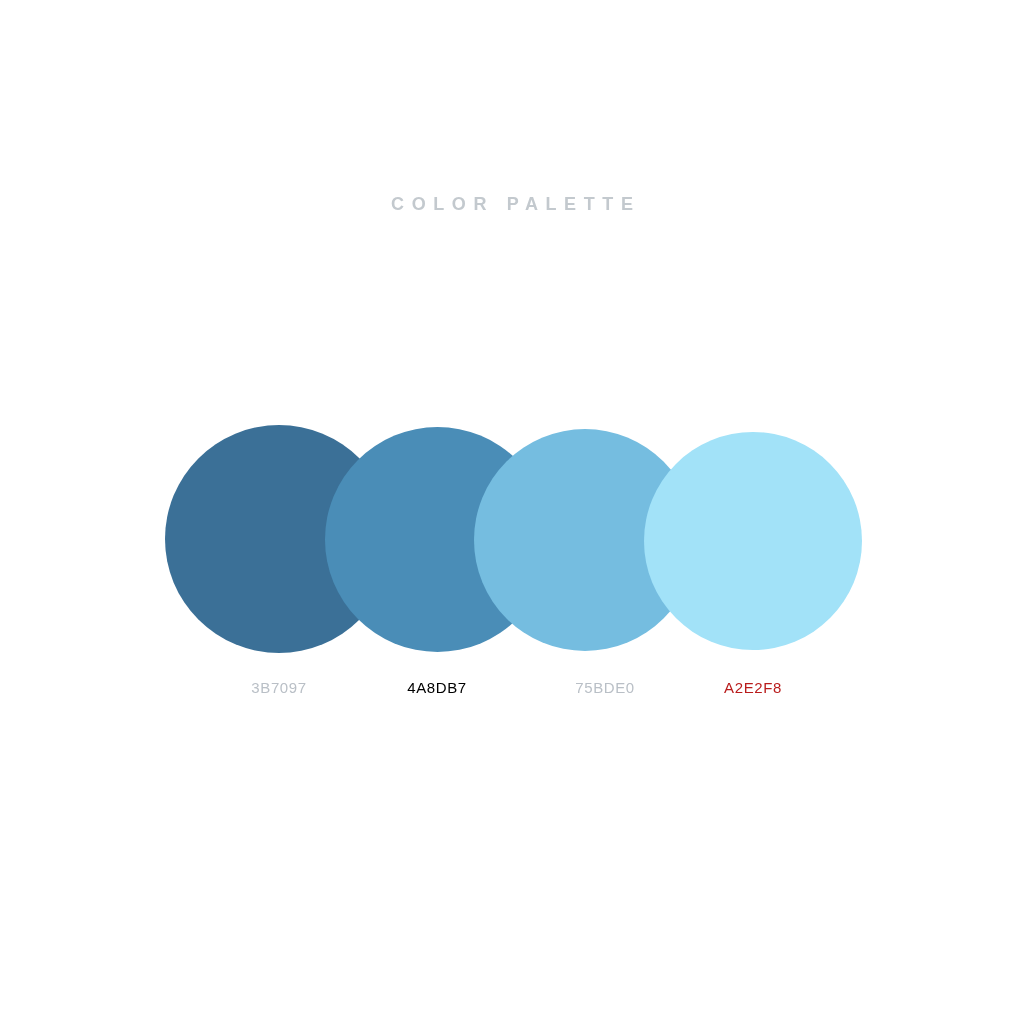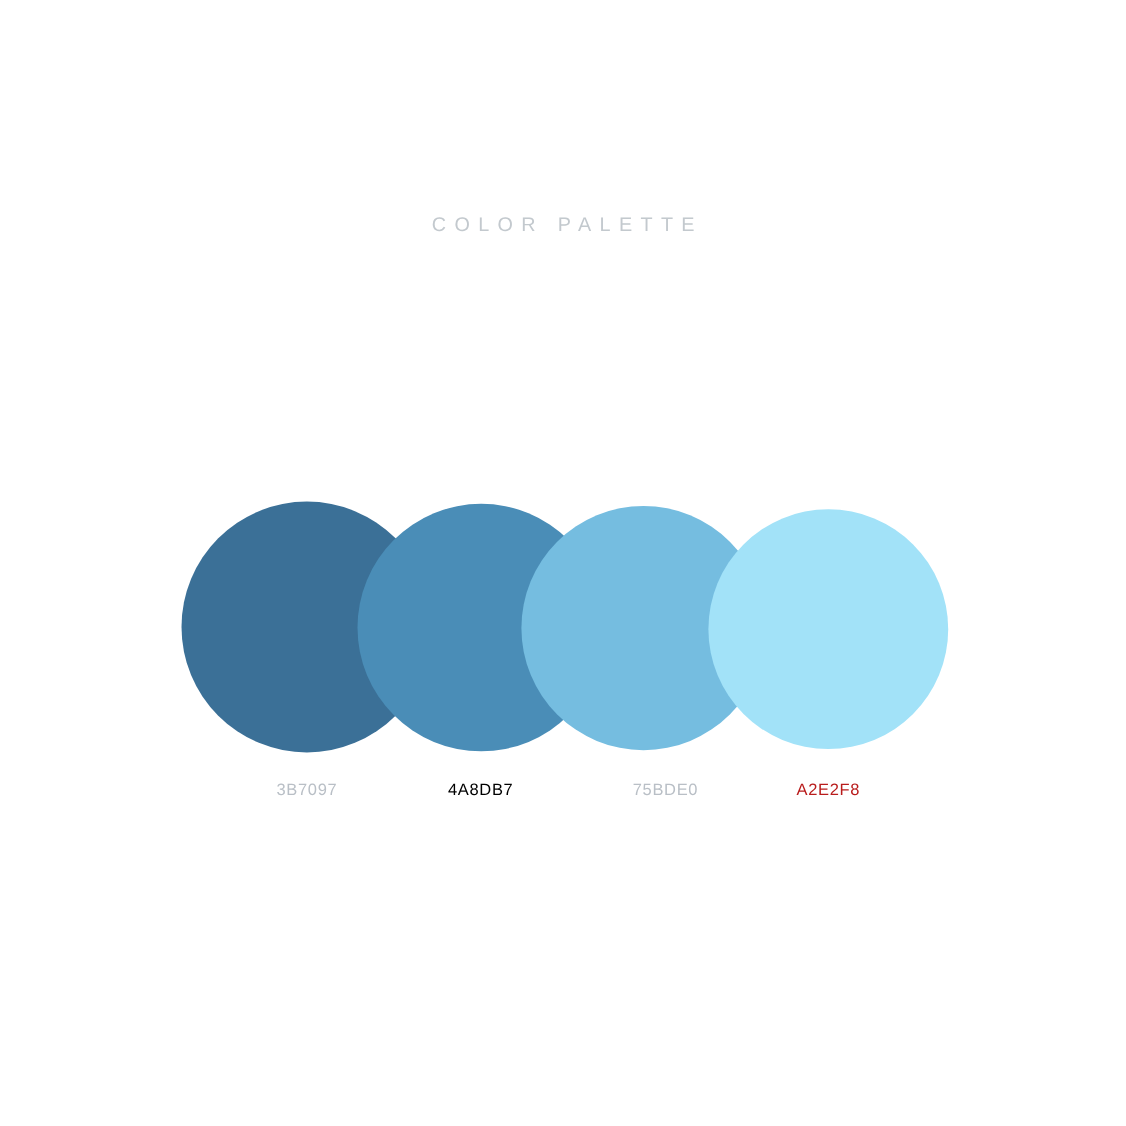--- a/index.html
+++ b/index.html
@@ -41,36 +41,35 @@
     color: #22314a;
     margin: 0;
     padding: 0;
   }
 
   .palette-subtitle {
     display: block;
     margin-top: 27px;
     font-family: "Liberation Sans", sans-serif;
     font-size: 18px;
-    font-weight: 400;
+    font-weight: 700;
     letter-spacing: 7.6px;
     
     text-indent: 7.6px;
     line-height: 1.0;
     color: #c3c9ce;
   }
 
   
   .swatch-area {
     position: absolute;
     left: 0;
     top: 0;
     width: 1024px;
     height: 840px;
-    margin-top: 31px;
   }
 
   .swatch {
     position: absolute;
   }
 
   .swatch-circle {
     position: absolute;
     border-radius: 50%;
   }

